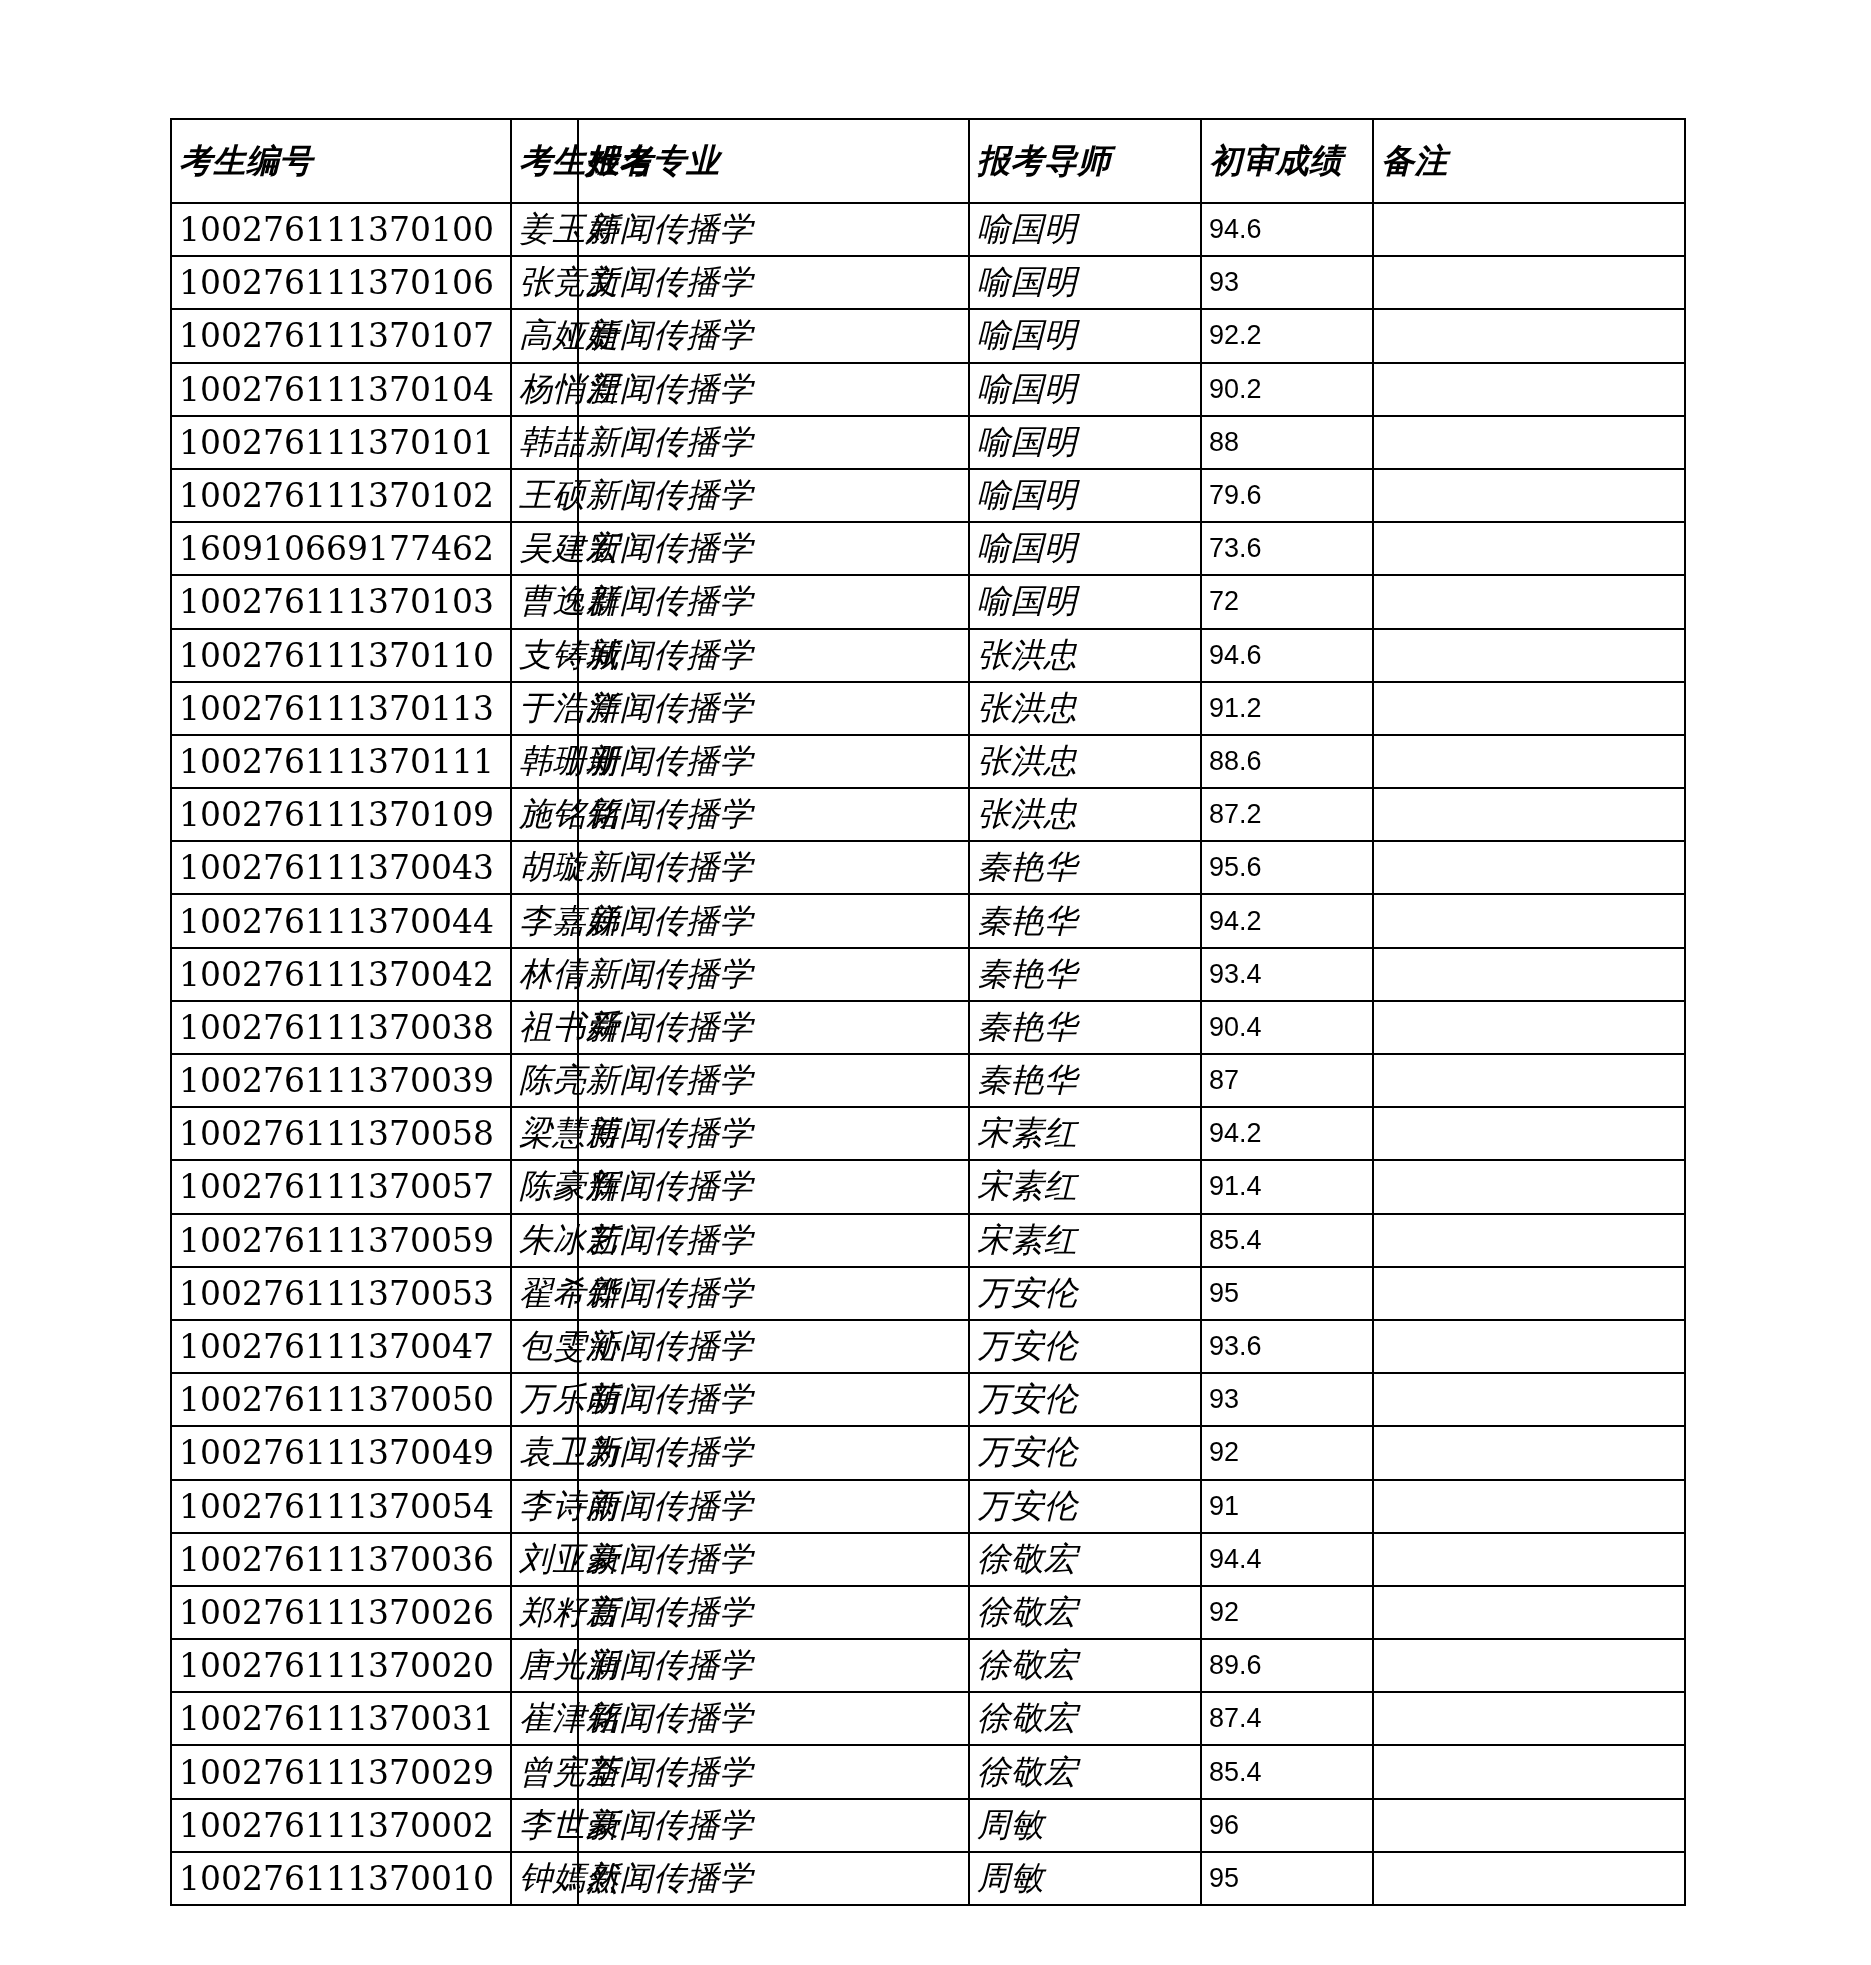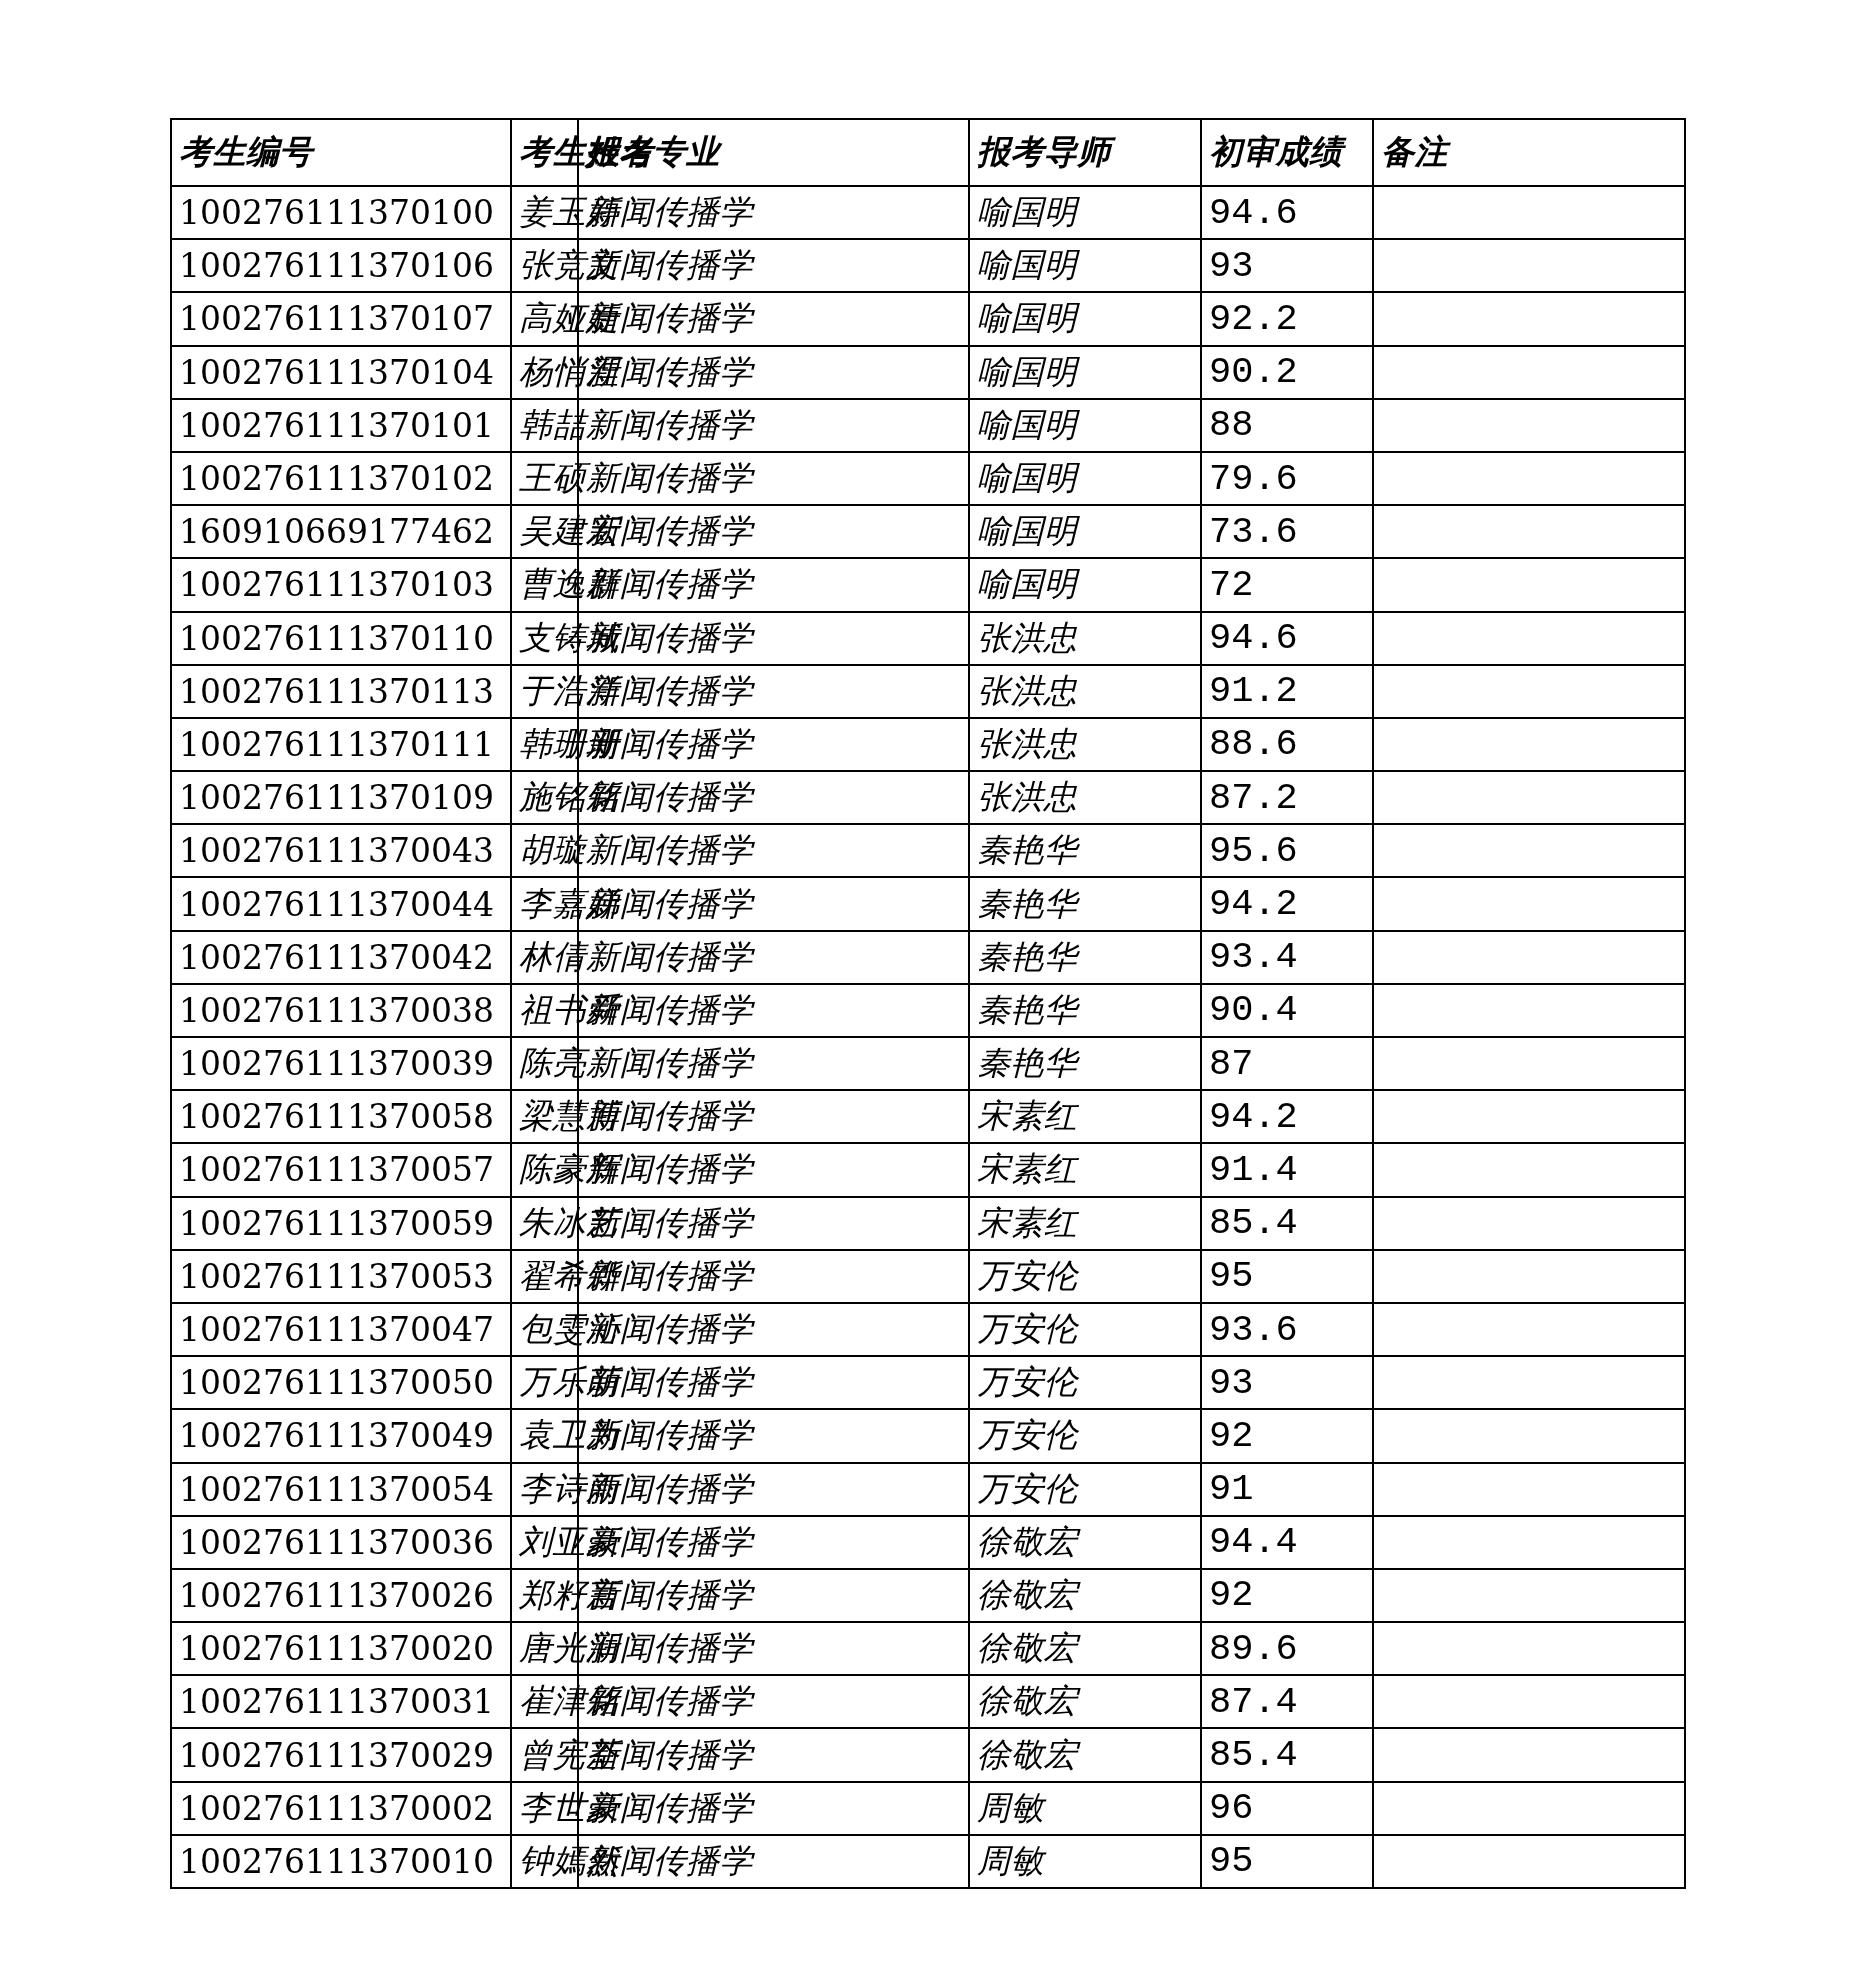--- a/index.html
+++ b/index.html
@@ -61,43 +61,43 @@
     height: 41px;
     box-sizing: border-box;
     overflow: visible;
     white-space: nowrap;
   }
   table.roster th {
     font-family: Liberation Serif, serif;
     font-size: 33px;
     font-weight: bold;
     font-style: italic;
-    height: 67px;
+    height: 84px;
     letter-spacing: 0.4px;
   }
   td.cell-id {
     font-family: "DejaVu Serif", "Liberation Serif", serif;
     font-size: 33px;
     font-weight: normal;
     font-style: normal;
     letter-spacing: 0px;
   }
   td.cell-name,
   td.cell-major,
   td.cell-mentor,
   td.cell-note {
     font-family: "DejaVu Serif", "Liberation Serif", serif;
     font-size: 33px;
     font-weight: normal;
     font-style: italic;
     letter-spacing: 0.4px;
   }
   td.cell-score {
-    font-family: Liberation Mono, monospace;
-    font-size: 37px;
+    font-family: Liberation Sans, sans-serif;
+    font-size: 27px;
     font-weight: normal;
     font-style: normal;
   }
   td.cell-note { letter-spacing: 0px; }
 </style>
 </head>
 <body>
 
 <div class="page">
 

